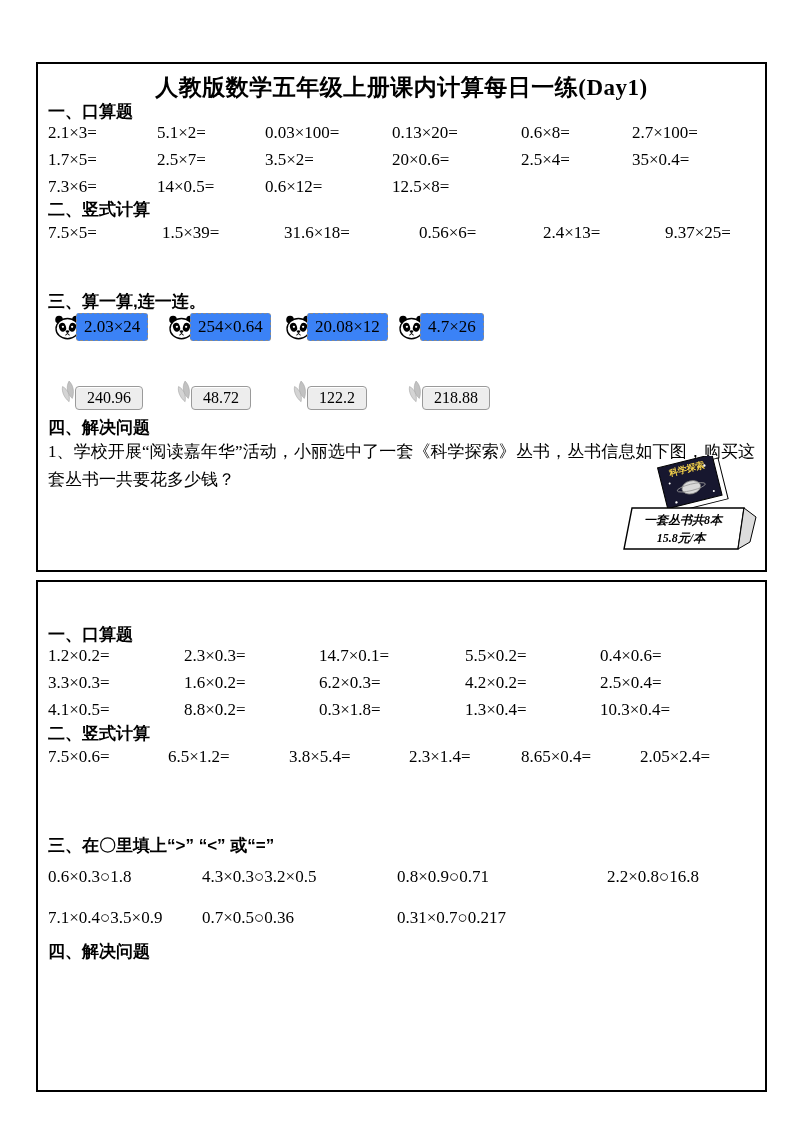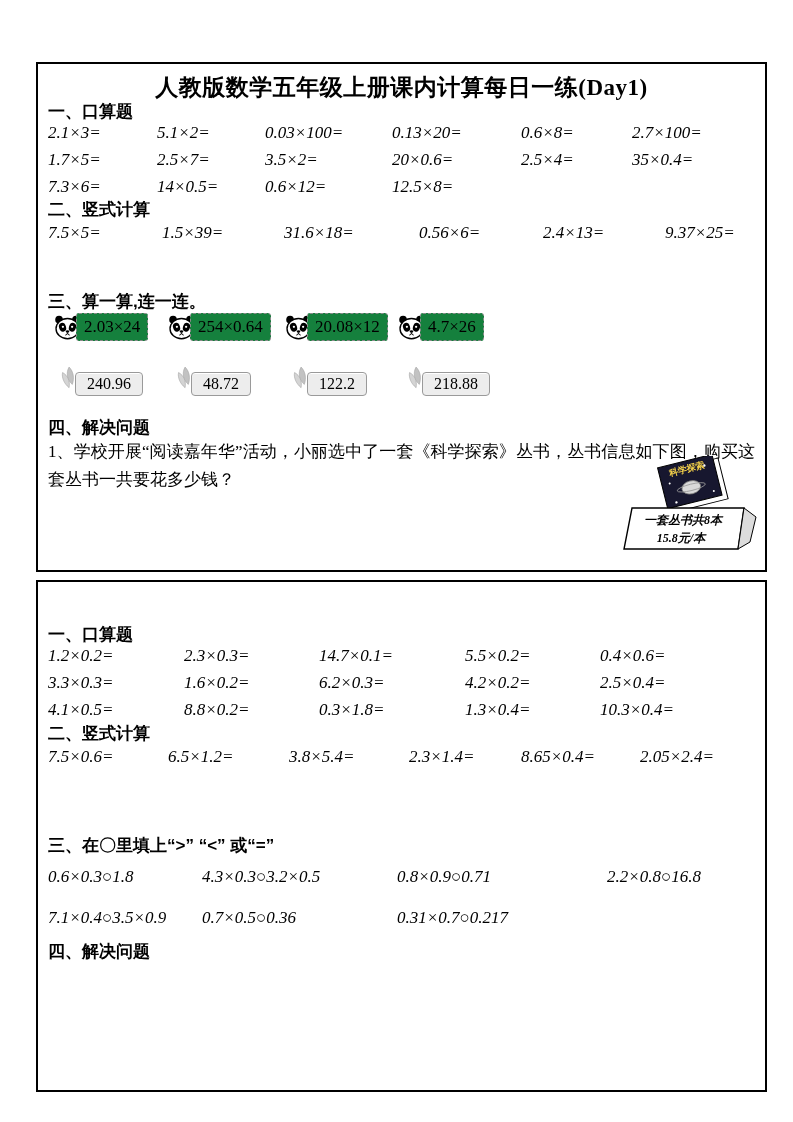--- a/index.html
+++ b/index.html
@@ -20,34 +20,34 @@
     font-family:Liberation Serif, serif;
     font-weight:bold;font-size:23px;letter-spacing:0.5px;
   }
   .heading{
     position:absolute;left:10px;
     font-family:"Liberation Sans","DejaVu Sans",sans-serif;
     font-weight:bold;font-size:17px;
   }
   .grid{
     position:absolute;left:10px;right:4px;display:grid;
-    font-size:17px;line-height:20px;font-style:italic;
+    font-size:17px;line-height:20px;
   }
   .grid span{white-space:nowrap;}
   #p1-oral{top:59px;grid-template-columns:109px 108px 127px 129px 111px 1fr;row-gap:7px;}
   #p1-vert{top:159px;grid-template-columns:114px 122px 135px 124px 122px 1fr;}
   #p2-oral{top:64px;grid-template-columns:136px 135px 146px 135px 1fr;row-gap:7px;}
   #p2-vert{top:165px;grid-template-columns:120px 121px 120px 112px 119px 1fr;}
   #p2-compare{top:284px;grid-template-columns:154px 195px 210px 1fr;row-gap:20px;font-size:17px;line-height:21px;}
   .match-row{position:absolute;left:0;right:0;height:42px;}
   #p1-pandas{top:249px;}
-  #p1-bamboo{top:298px;}
+  #p1-bamboo{top:312px;}
   .match-item{position:absolute;display:flex;align-items:center;}
   .panda-box{
-    border:1px dashed #8a8a8a;border-radius:3px;background:#15803d;
+    border:1px dashed #8a8a8a;border-radius:3px;background:#3b82f6;
     padding:3px 7px;font-size:17px;margin-left:-5px;white-space:nowrap;
   }
   .answer-pill{
     border:1px solid #9a9a9a;background:#ededed;border-radius:4px;
     padding:2px 11px;font-size:16px;margin-left:-3px;margin-top:10px;white-space:nowrap;
     box-shadow:inset 0 1px 0 #fff;
   }
   .problem{
     position:absolute;left:10px;right:10px;font-size:17px;line-height:28px;
     text-align:justify;

